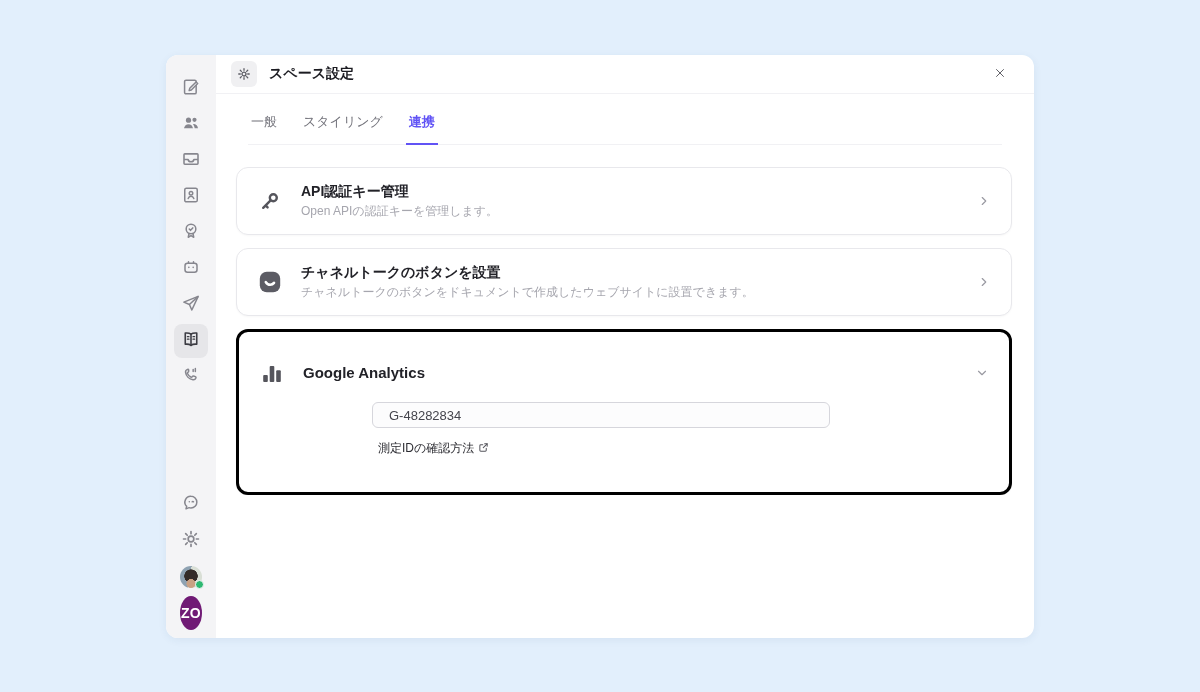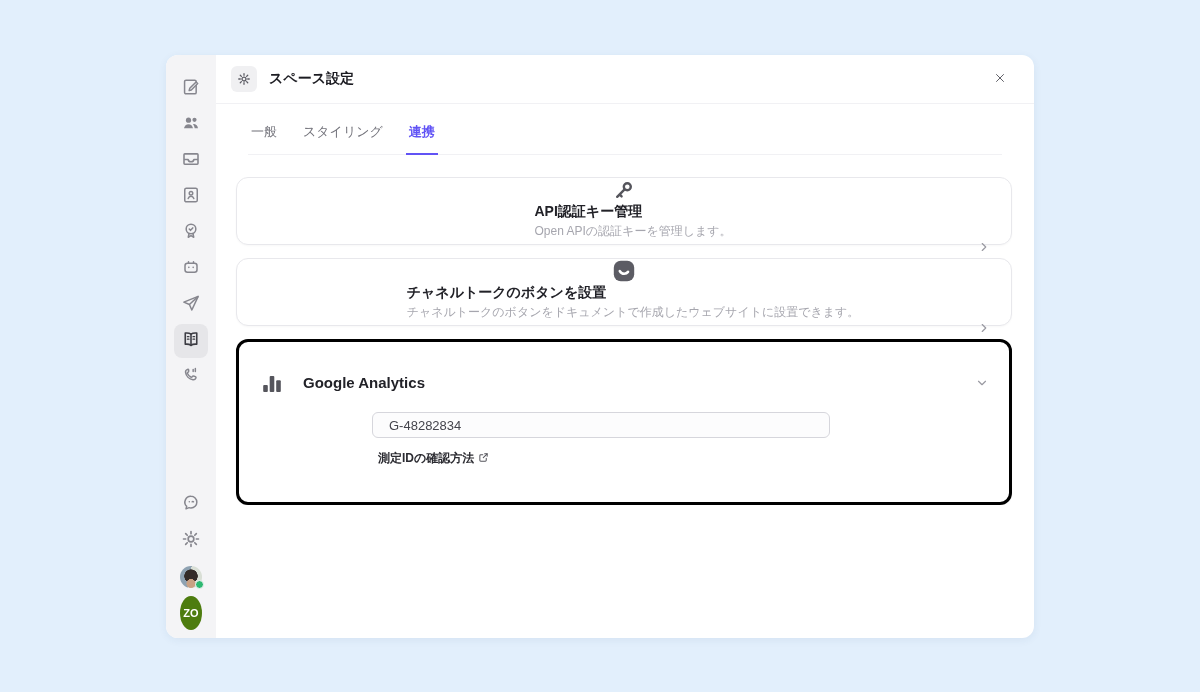--- a/index.html
+++ b/index.html
@@ -29,29 +29,29 @@
     background:
       radial-gradient(circle at 50% 80%, #c9a184 0 21%, transparent 23%),
       radial-gradient(circle at 50% 46%, #332b28 0 40%, transparent 43%),
       linear-gradient(100deg,#8ea2b2 0 45%, #d9dfd6 45%);
   }
   .status-dot{
     position:absolute; right:-2px; bottom:-1px; width:9px; height:9px;
     border-radius:50%; background:#2eb872; border:1.5px solid #f4f4f6;
   }
   .ws-logo{
-    width:22px; height:34px; border-radius:50%; background:#4d7c0f;
-    color:#fff; font-size:11px; font-weight:bold; display:grid; place-items:center;
+    width:22px; height:34px; border-radius:50%; background:#701a75;
+    color:#fff; font-size:14px; font-weight:bold; display:grid; place-items:center;
     letter-spacing:.2px;
   }
 
   
   .main{ flex:1; display:flex; flex-direction:column; min-width:0; }
   .hdr{
-    height:49px; display:flex; align-items:center; padding:0 22px 0 15px;
+    height:39px; display:flex; align-items:center; padding:0 22px 0 15px;
     border-bottom:1px solid #f1f1f4; flex-shrink:0;
   }
   .hdr-gear{
     width:26px; height:26px; border-radius:6px; background:#f0f0f2;
     display:grid; place-items:center; color:#5c5c64;
   }
   .hdr-gear svg{ width:14px; height:14px; }
   .hdr-title{ margin-left:12px; font-size:14px; font-weight:bold; color:#1c1c22; }
   .hdr-close{
     margin-left:auto; width:24px; height:24px; display:grid; place-items:center;
@@ -66,42 +66,42 @@
   }
   .tab.active{ color:#6153f5; font-weight:bold; border-bottom-color:#6153f5; }
 
   .content{ padding:22px 22px 0 20px; display:flex; flex-direction:column; gap:13px; overflow:hidden; }
 
   .card{
     border:1px solid #e8e8ec; border-radius:12px; background:#fff;
     box-shadow:0 1px 2px rgba(0,0,0,.03); cursor:pointer;
   }
   .card-row{ display:flex; align-items:center; padding:0 20px; height:66px; }
-  .card.small .card-row{ height:66px;flex-direction:column; }
+  .card.small .card-row{ height:66px; }
   .card.small{ height:68px; }
   .card-icon{ width:26px; display:grid; place-items:center; color:#55555c; flex-shrink:0; }
   .card-icon svg{ width:24px; height:24px; }
   .card-text{ margin-left:18px; min-width:0; }
   .card-title{ font-size:14px; font-weight:bold; color:#222228; line-height:1.3; }
   .card-sub{ font-size:12px; color:#a6a6ae; margin-top:4px; line-height:1.3; }
   .card-chevron{ margin-left:auto; color:#9a9aa2; display:grid; place-items:center; }
   .card-chevron svg{ width:14px; height:14px; }
 
   .card.highlighted{ border:3px solid #000; height:166px; cursor:default; }
   .card.highlighted .card-row{ height:62px; padding-top:20px; }
   .card.highlighted .card-title{ font-size:15px; }
   .ga-body{ padding:8px 20px 0 133px; }
   .ga-input{
     width:458px; height:26px; border:1px solid #d6d6dc; border-radius:6px;
     background:#fcfcfd; font-size:13px; color:#44444c; padding:0 16px;
     font-family:inherit; outline:none; display:block;
   }
   .ga-link{
     margin:12px 0 0 6px; display:inline-flex; align-items:center; gap:4px;
-    font-size:12px; font-weight:bold; color:#2b2b31; cursor:pointer; text-decoration:none;
+    font-size:12px; font-weight:normal; color:#2b2b31; cursor:pointer; text-decoration:none;
   }
   .ga-link svg{ width:11px; height:11px; color:#55555c; }
 </style>
 </head>
 <body>
 
 <div class="panel">
 
   <aside class="sidebar">
 

